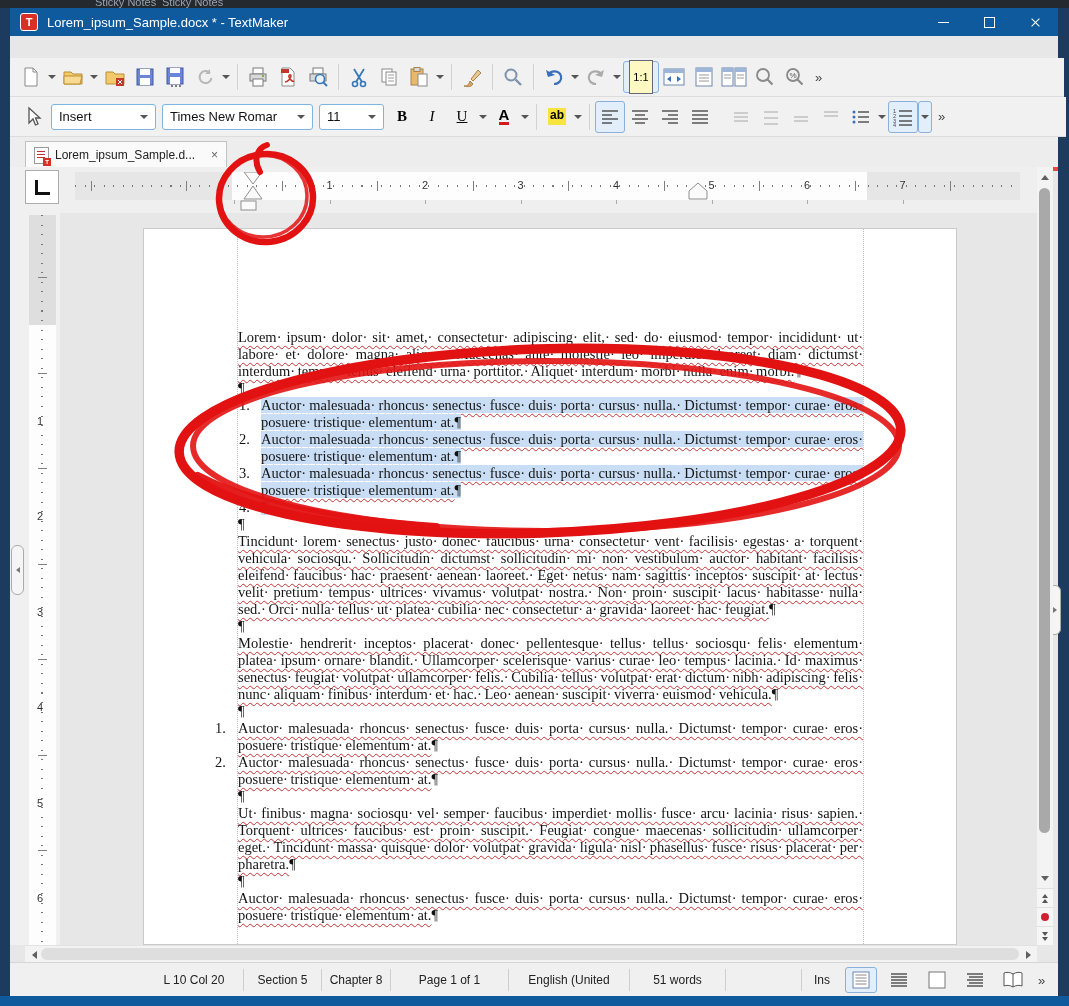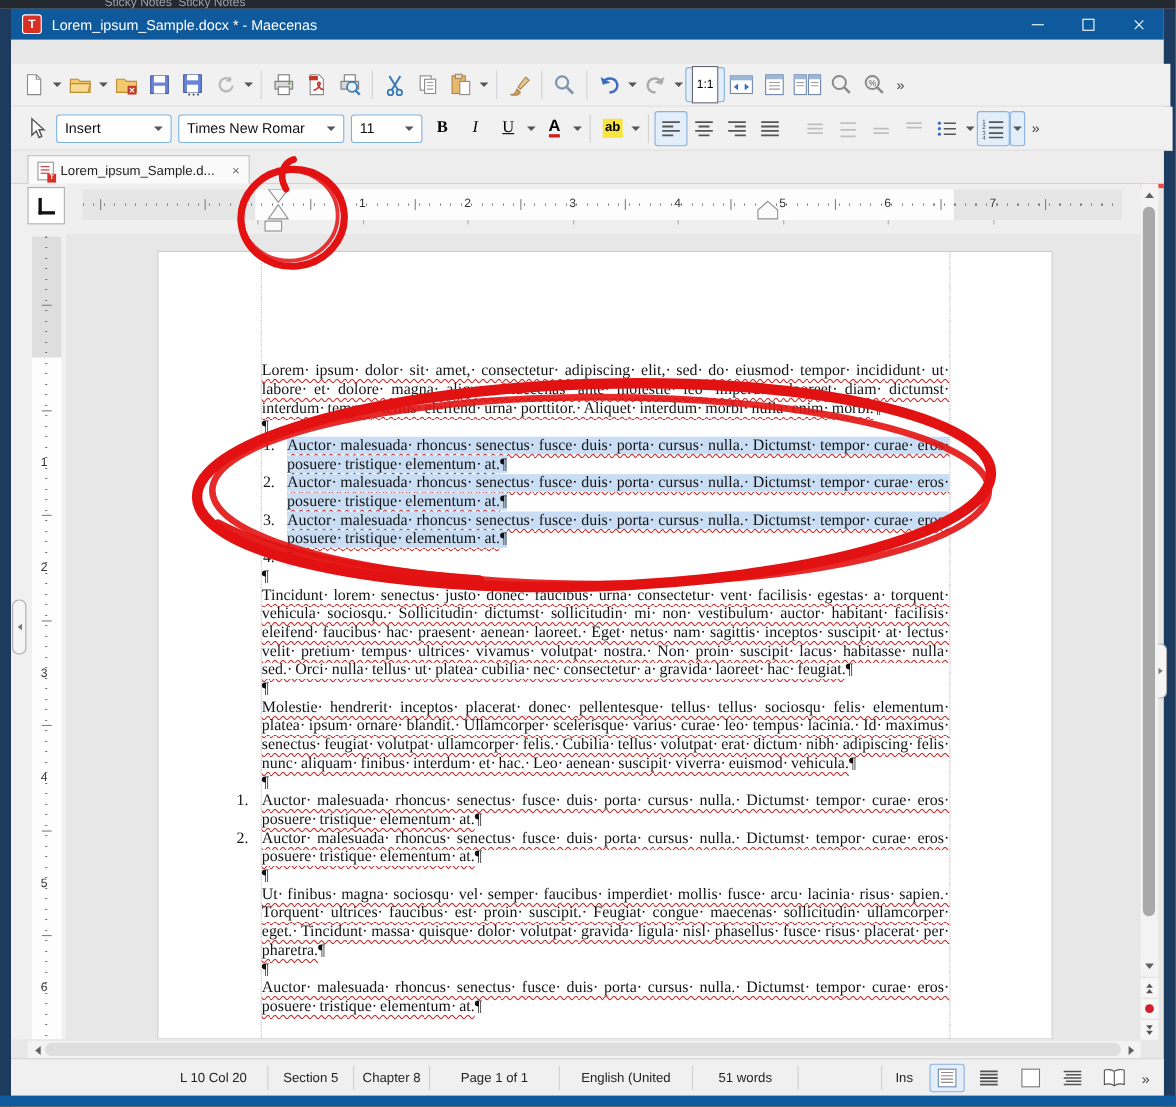--- a/index.html
+++ b/index.html
@@ -118,21 +118,21 @@
 
 <div class="abs top-strip">
   <span style="left:95px">Sticky Notes</span>
   <span style="left:162px">Sticky Notes</span>
 </div>
 <div class="abs side-strip" style="left:0;top:8px;width:10px;height:998px"></div>
 <div class="abs side-strip" style="left:1058px;top:8px;width:11px;height:998px"></div>
 
 <div class="abs titlebar">
   <div class="app-badge">T</div>
-  <div class="title-text">Lorem_ipsum_Sample.docx * - Maecenas</div>
+  <div class="title-text">Lorem_ipsum_Sample.docx * - TextMaker</div>
   <div class="win-btns">
     <div class="win-btn">
           <span class="glyph-min"></span>
         </div>
     <div class="win-btn">
           <span class="glyph-max"></span>
         </div>
     <div class="win-btn">
           <span class="glyph-close"></span>
         </div>
@@ -268,21 +268,21 @@
   <div class="tbtn">
         <svg class="icon" width="22" height="22">
           <path d="M17 9C14 4 6 4 4 10c-1 4 2 8 7 8" fill="none" stroke="#ABABAB" stroke-width="2.2"></path>
           <path d="M19 4l-2 7-7-2z" fill="#ABABAB"></path>
         </svg>
       </div>
   <div class="dd">
         <i></i>
       </div>
   <div class="tbtn sel" style="width:34px">
-        <span style="font-size:11px;border:1px solid #667;padding:10px 3px;background:#ffffff">1:1</span>
+        <span style="font-size:11px;border:1px solid #667;padding:10px 3px;background:#fef9c3">1:1</span>
       </div>
   <div class="tbtn">
         <svg class="icon" width="24" height="22">
           <rect x="2" y="3" width="20" height="16" fill="#fff" stroke="#6F87AB"></rect>
           <rect x="2" y="3" width="20" height="4" fill="#9DB6D8"></rect>
           <path d="M5 13l4-3v6zM19 13l-4-3v6z" fill="#3A6FC0"></path>
         </svg>
       </div>
   <div class="tbtn">
         <svg class="icon" width="24" height="22">

